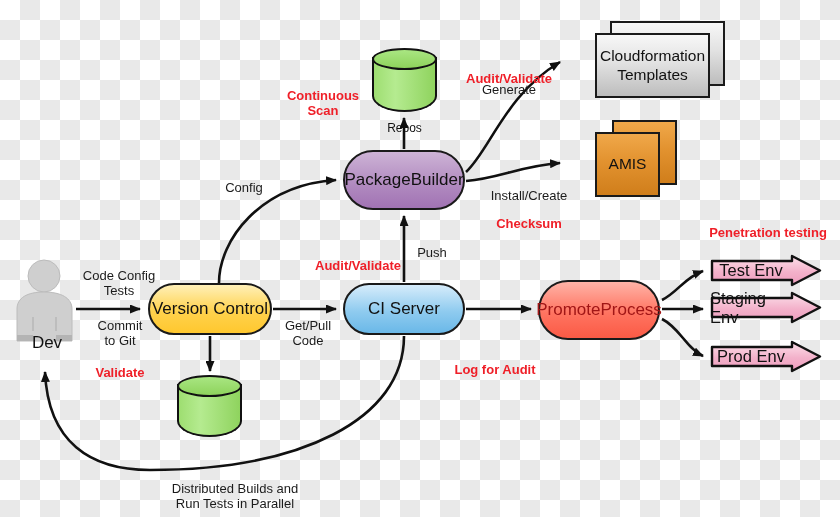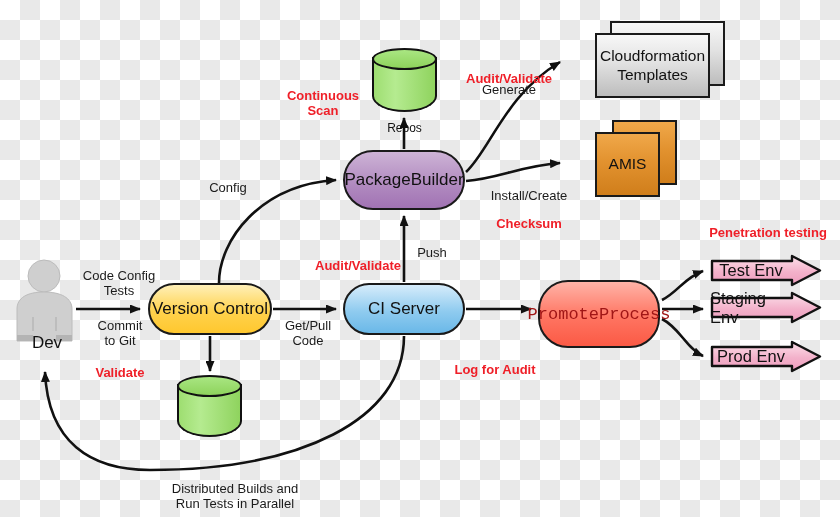--- a/index.html
+++ b/index.html
@@ -30,23 +30,23 @@
     border-radius:30px;
     font-size:17px;color:#111;
     flex-direction:row;
   }
   #n-version-control{left:148px;top:283px;width:124px;height:52px;
     background:linear-gradient(to bottom,#fff0b8 0%,#ffd24d 55%,#ffc72e 100%);}
   #n-ci-server{left:343px;top:283px;width:122px;height:52px;
     background:linear-gradient(to bottom,#d6ecfb 0%,#8fcbef 55%,#6ab8e8 100%);}
   #n-package-builder{left:343px;top:150px;width:122px;height:60px;
     background:linear-gradient(to bottom,#cdb3d6 0%,#b089bf 60%,#a173b4 100%);}
-  #n-promote-process{left:538px;top:280px;width:122px;height:68px;
+  #n-promote-process{left:538px;top:280px;width:122px;height:60px;
     background:linear-gradient(to bottom,#ffb3a7 0%,#ff7461 55%,#fb5a45 100%);
-    color:#a11616;font-family:Liberation Mono, monospace;}
+    color:#a11616;}
 
   
   .cyl{position:absolute;}
   .cyl .body{
     position:absolute;left:0;right:0;top:9px;bottom:0;
     border:2.5px solid #111;border-top:none;
     border-radius:0 0 50% 50% / 0 0 16px 16px;
     background:linear-gradient(to right,#9ede71 0%,#b5eb90 35%,#8fd35e 100%);
   }
   .cyl .top{
@@ -212,21 +212,21 @@
     <div>Tests</div>
   </div>
 
   <div class="lbl t-black" style="left:85px;top:318px;width:70px;">
     <div>Commit</div>
     <div>to Git</div>
   </div>
 
   <div class="lbl t-red" style="left:85px;top:352px;width:70px;">Validate</div>
 
-  <div class="lbl t-black" style="left:200px;top:180px;width:56px;">Config</div>
+  <div class="lbl t-black" style="left:216px;top:180px;width:56px;">Config</div>
 
   <div class="lbl t-black" style="left:278px;top:318px;width:60px;">
     <div>Get/Pull</div>
     <div>Code</div>
   </div>
 
   <div class="lbl t-black" style="left:410px;top:245px;width:44px;">Push</div>
 
   <div class="lbl t-red" style="left:311px;top:245px;width:94px;">Audit/Validate</div>
 

